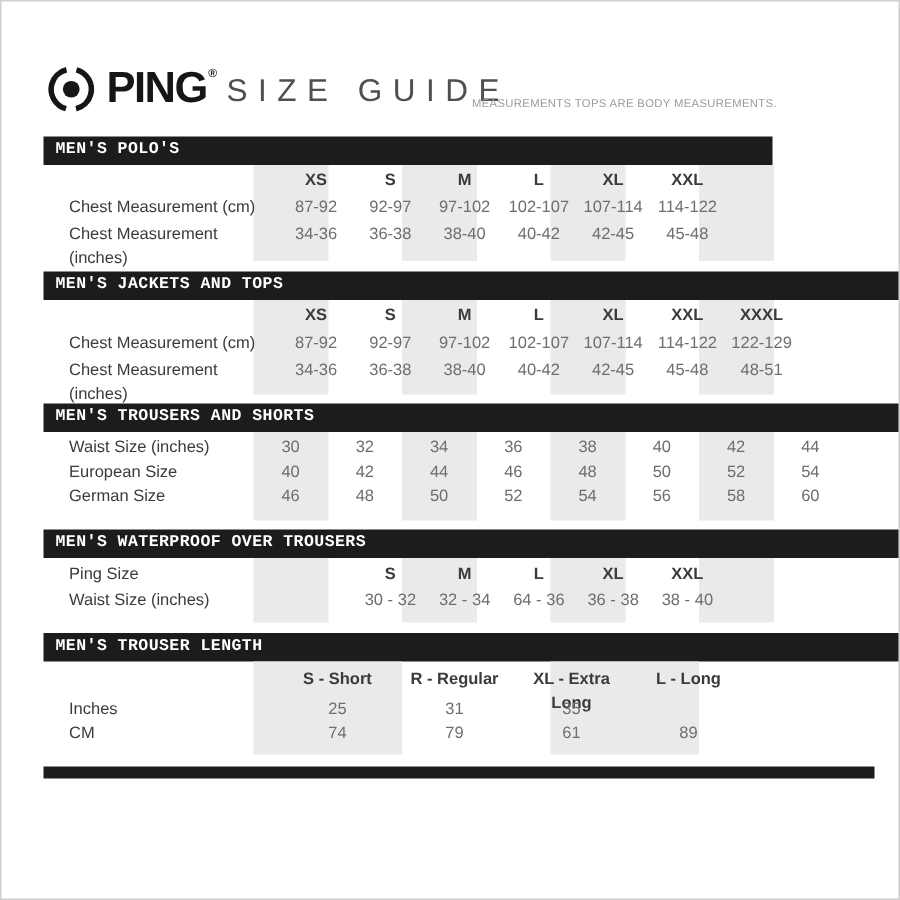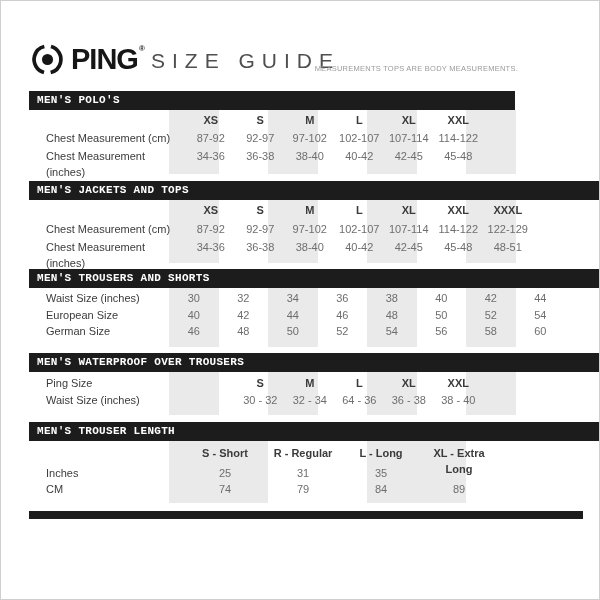--- a/index.html
+++ b/index.html
@@ -180,32 +180,32 @@
     <div class="c">38 - 40</div>
   </div>
 
   <div class="bar bar-w" style="top:421px">MEN'S TROUSER LENGTH</div>
   <div class="stripe wide" style="left:168px;top:440px;height:62px"></div>
   <div class="stripe wide" style="left:366px;top:440px;height:62px"></div>
   <div class="row" style="top:444px">
     <div class="lab"></div>
     <div class="c h wide">S - Short</div>
     <div class="c h wide">R - Regular</div>
+    <div class="c h wide">XL - Extra Long</div>
     <div class="c h wide">L - Long</div>
-    <div class="c h wide">XL - Extra Long</div>
   </div>
   <div class="row" style="top:464px">
     <div class="lab">Inches</div>
     <div class="c wide">25</div>
     <div class="c wide">31</div>
     <div class="c wide">35</div>
   </div>
   <div class="row" style="top:480px">
     <div class="lab">CM</div>
     <div class="c wide">74</div>
     <div class="c wide">79</div>
-    <div class="c wide">84</div>
+    <div class="c wide">61</div>
     <div class="c wide">89</div>
   </div>
 
   <div class="bottom-rule"></div>
 
 </div>
 
 </body></html>

